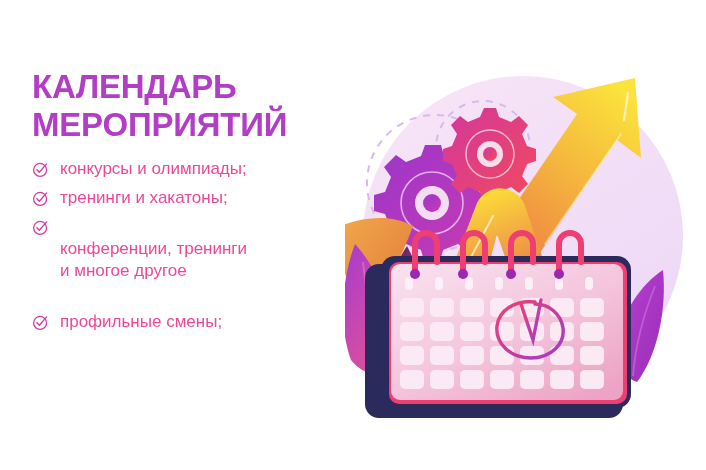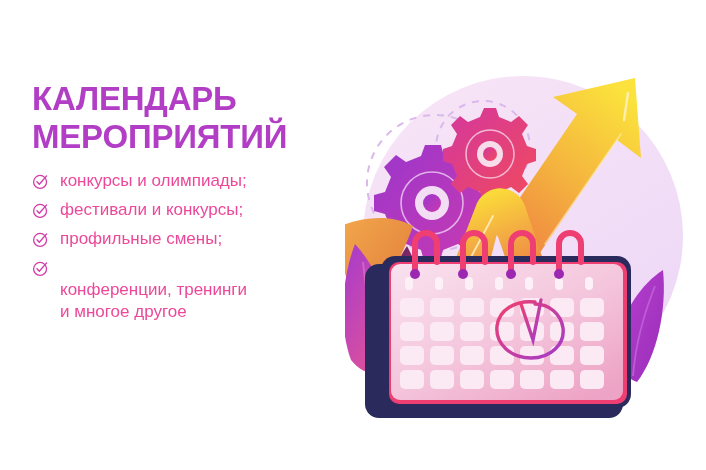--- a/index.html
+++ b/index.html
@@ -18,21 +18,21 @@
     width: 706px;
     height: 470px;
     background: #ffffff;
     overflow: hidden;
   }
 
   
   .text-panel {
     position: absolute;
     left: 32px;
-    top: 80px;
+    top: 68px;
     width: 320px;
   }
   .headline {
     font-family: "Liberation Sans", sans-serif;
     font-weight: bold;
     font-size: 33px;
     line-height: 38px;
     letter-spacing: -0.2px;
     color: #b23ec6;
     margin: 0 0 14px 0;
@@ -97,44 +97,44 @@
         <span class="feature-text">конкурсы и олимпиады;</span>
       </li>
 
       <li class="feature-item">
         <span class="check-icon">
           <svg viewBox="0 0 20 20" width="17" height="17">
             <circle cx="9.5" cy="10.5" r="7.6" fill="none" stroke="#d23ba8" stroke-width="1.5"></circle>
             <path d="M5.8 10.2 L8.6 13.2 L17.2 3.4" fill="none" stroke="#d23ba8" stroke-width="1.6" stroke-linecap="round" stroke-linejoin="round"></path>
           </svg>
         </span>
-        <span class="feature-text">фестивали и конкурсы;</span>
+        <span class="feature-text">тренинги и хакатоны;</span>
       </li>
 
       <li class="feature-item">
         <span class="check-icon">
           <svg viewBox="0 0 20 20" width="17" height="17">
             <circle cx="9.5" cy="10.5" r="7.6" fill="none" stroke="#d23ba8" stroke-width="1.5"></circle>
             <path d="M5.8 10.2 L8.6 13.2 L17.2 3.4" fill="none" stroke="#d23ba8" stroke-width="1.6" stroke-linecap="round" stroke-linejoin="round"></path>
           </svg>
         </span>
-        <span class="feature-text">профильные смены;</span>
+        <span class="feature-text">
+          <span>конференции, тренинги</span>
+          <span class="cont-line">и многое другое</span>
+        </span>
       </li>
 
       <li class="feature-item">
         <span class="check-icon">
           <svg viewBox="0 0 20 20" width="17" height="17">
             <circle cx="9.5" cy="10.5" r="7.6" fill="none" stroke="#d23ba8" stroke-width="1.5"></circle>
             <path d="M5.8 10.2 L8.6 13.2 L17.2 3.4" fill="none" stroke="#d23ba8" stroke-width="1.6" stroke-linecap="round" stroke-linejoin="round"></path>
           </svg>
         </span>
-        <span class="feature-text">
-          <span>конференции, тренинги</span>
-          <span class="cont-line">и многое другое</span>
-        </span>
+        <span class="feature-text">профильные смены;</span>
       </li>
 
     </ul>
   </div>
 
   <div class="illustration">
     <svg viewBox="0 0 350 380" width="350" height="380">
       <defs>
         <linearGradient id="gGearL" x1="0" y1="0" x2="1" y2="1">
           <stop offset="0%" stop-color="#9b36cc"></stop>

